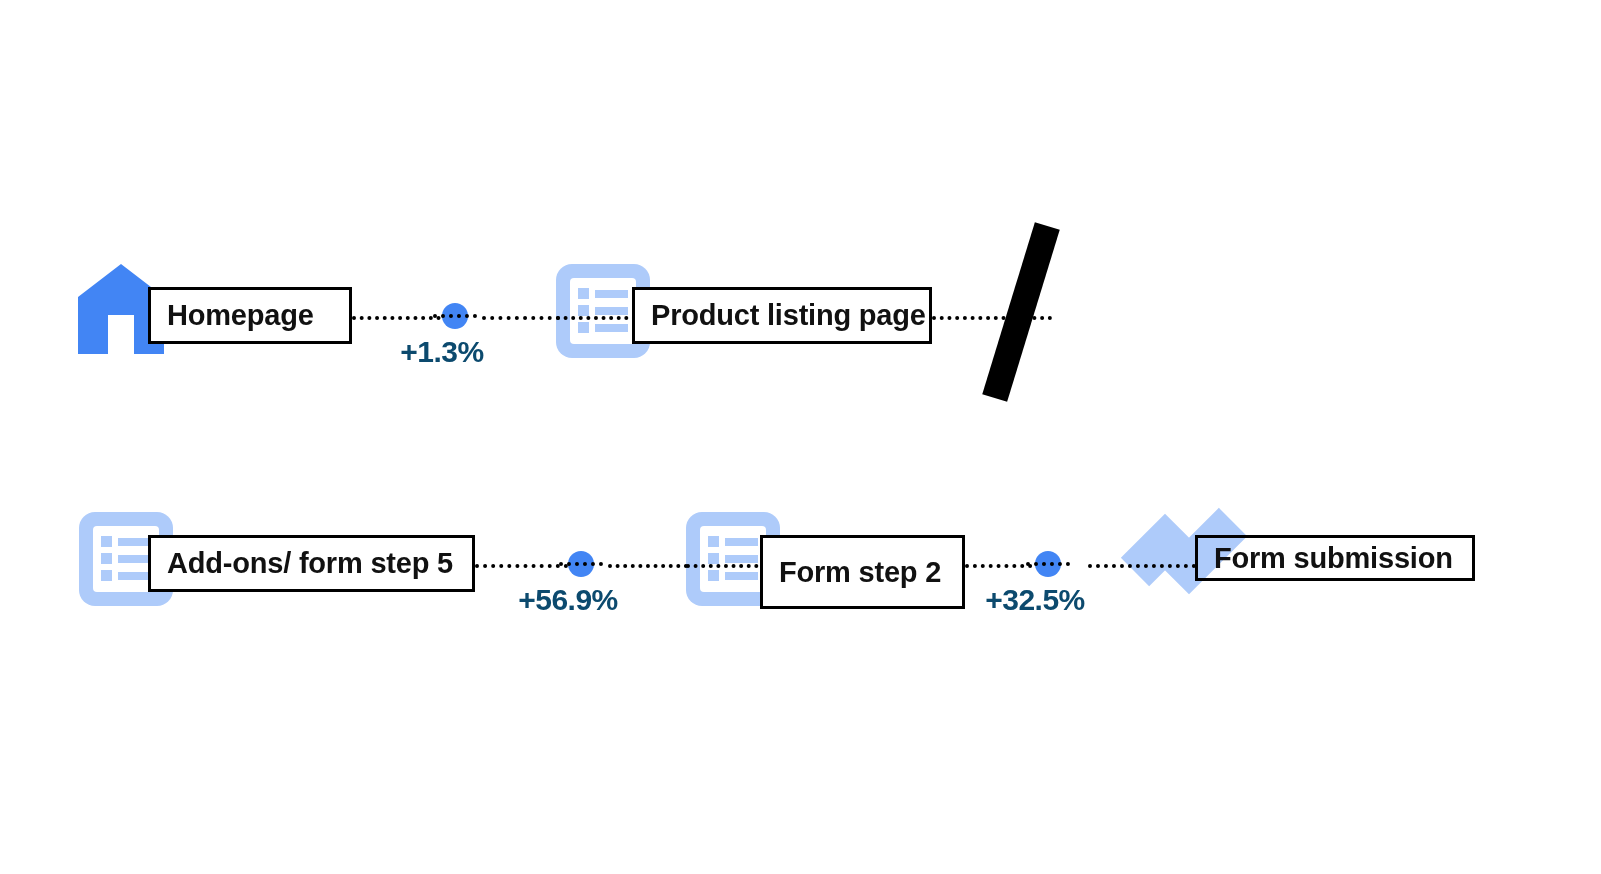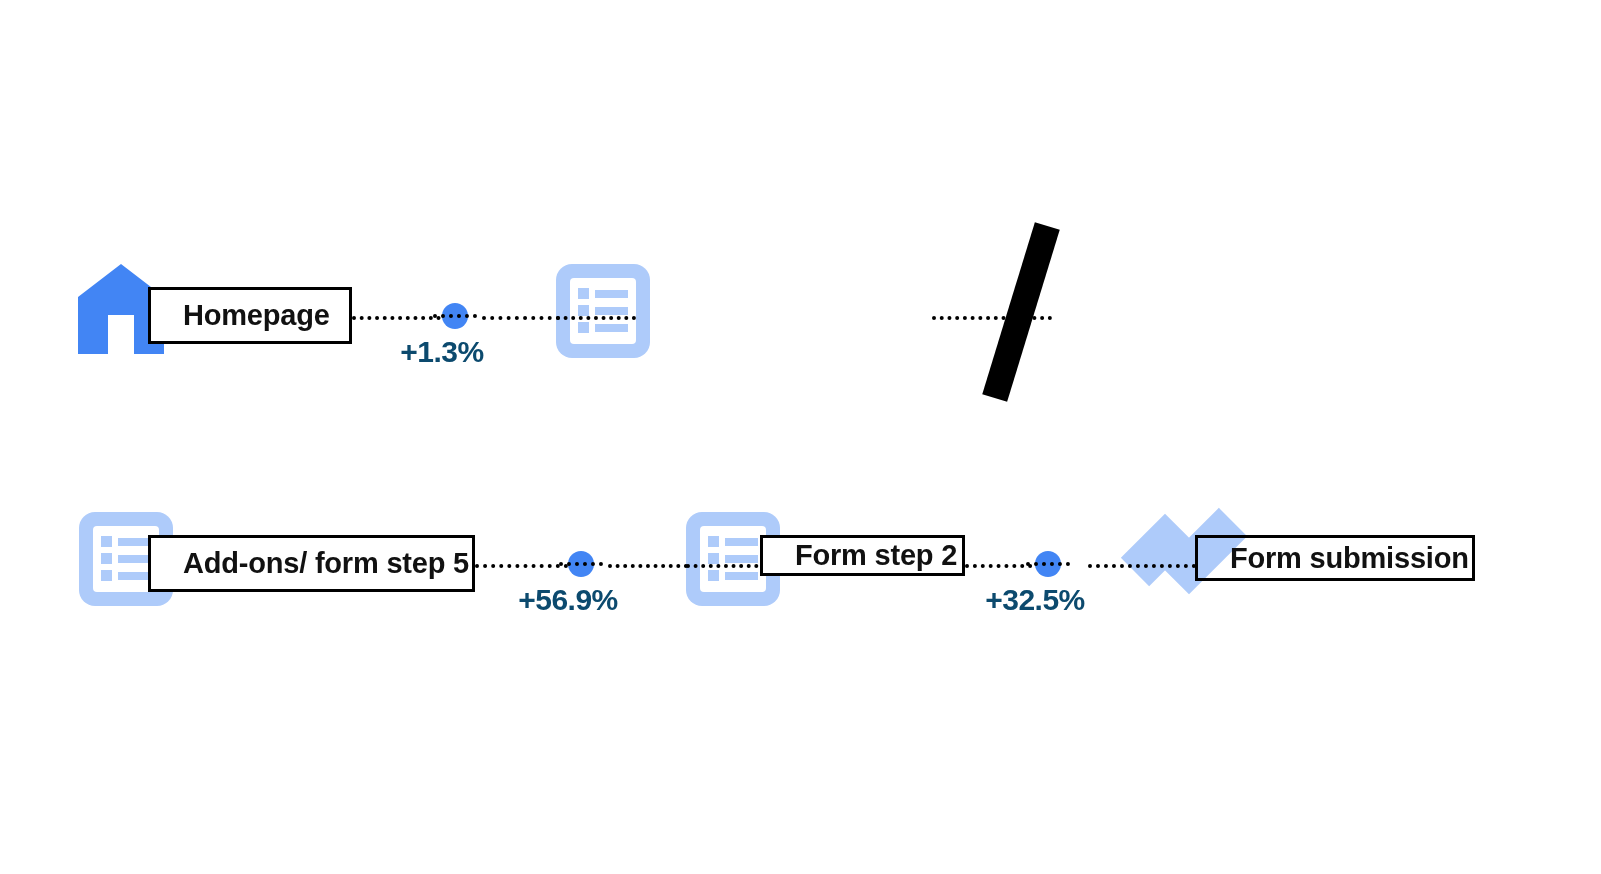--- a/index.html
+++ b/index.html
@@ -31,21 +31,21 @@
     z-index: 6;
   }
   .label-box.transparent { background: transparent; }
   .label-box .label-text {
     font-family: "Liberation Sans", sans-serif;
     font-weight: bold;
     font-size: 29px;
     letter-spacing: -0.2px;
     color: #111111;
     white-space: nowrap;
-    padding-left: 32px;
+    padding-left: 16px;
   }
 
   
   .dotted-line {
     position: absolute;
     height: 0;
     border-top: 4px dotted #000000;
     z-index: 4;
   }
 
@@ -132,20 +132,23 @@
   <div class="dotted-line" style="left:556px; top:316px; width:80px; z-index:5;"></div>
 
   <div class="dotted-line" style="left:932px; top:316px; width:120px;"></div>
 
   <div class="slash-bar" style="left:1008px; top:222px; width:26px; height:180px; transform:rotate(17deg); transform-origin:50% 50%;"></div>
 
   <div class="label-box" style="left:148px; top:287px; width:204px; height:57px;">
     <span class="label-text">Homepage</span>
   </div>
 
+  <div class="label-box" style="left:632px; top:287px; width:300px; height:57px;">
+    <span class="label-text">Product listing page</span>
+  </div>
 
   <div class="metric" style="left:442px; top:303px;">
     <div class="dot-cross"></div>
     <div class="dot"></div>
     <div class="pct">+1.3%</div>
   </div>
 
   <div class="list-icon" style="left:79px; top:512px;">
     <svg width="94" height="94" viewBox="0 0 94 94">
       <rect x="0" y="0" width="94" height="94" rx="16" fill="#AECBFA"></rect>
@@ -184,21 +187,21 @@
   <div class="check-icon" style="left:1133px; top:510px;">
     <svg width="115" height="108" viewBox="0 0 115 108">
       <path d="M2 62 L32 32 L56 56 L100 12" fill="none" stroke="#AECBFA" stroke-width="40" stroke-linecap="butt" stroke-linejoin="miter"></path>
     </svg>
   </div>
 
   <div class="label-box" style="left:148px; top:535px; width:327px; height:57px;">
     <span class="label-text">Add-ons/ form step 5</span>
   </div>
 
-  <div class="label-box" style="left:760px; top:535px; width:205px; height:41px;">
+  <div class="label-box" style="left:760px; top:535px; width:205px; height:74px;">
     <span class="label-text">Form step 2</span>
   </div>
 
   <div class="label-box transparent" style="left:1195px; top:535px; width:280px; height:46px;text-align:center;">
     <span class="label-text">Form submission</span>
   </div>
 
   <div class="metric" style="left:568px; top:551px;">
     <div class="dot-cross"></div>
     <div class="dot"></div>

